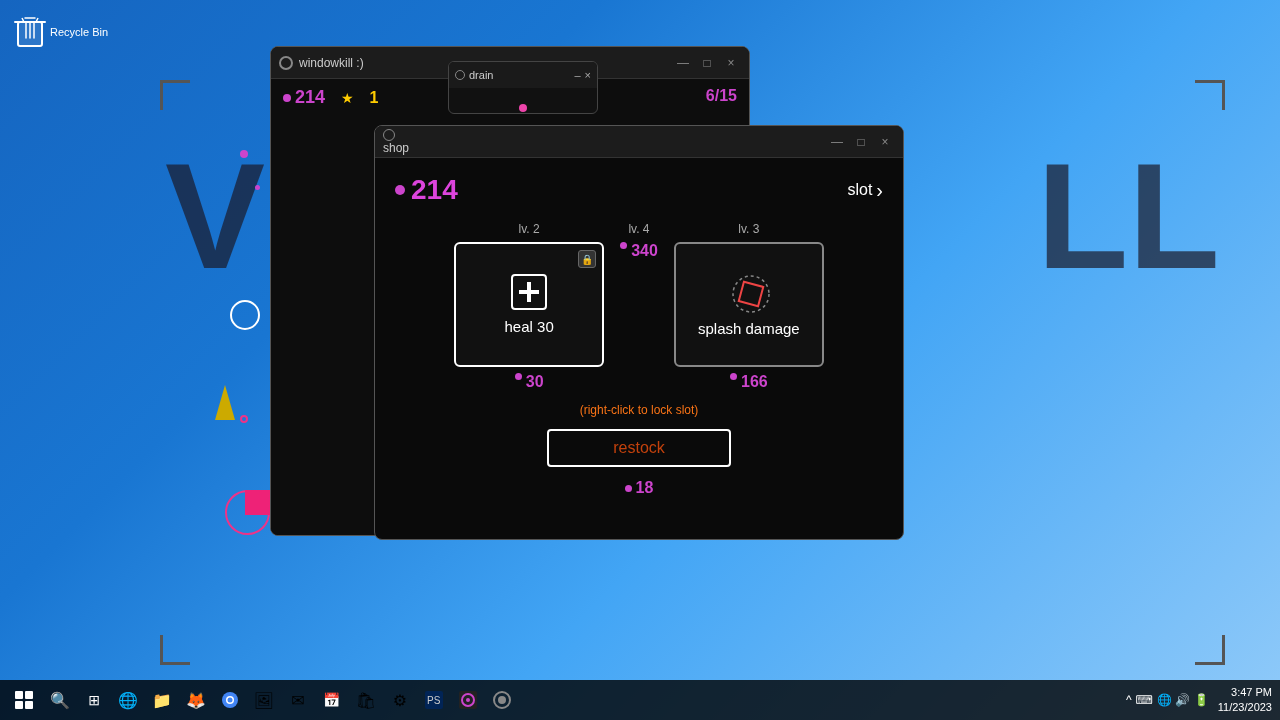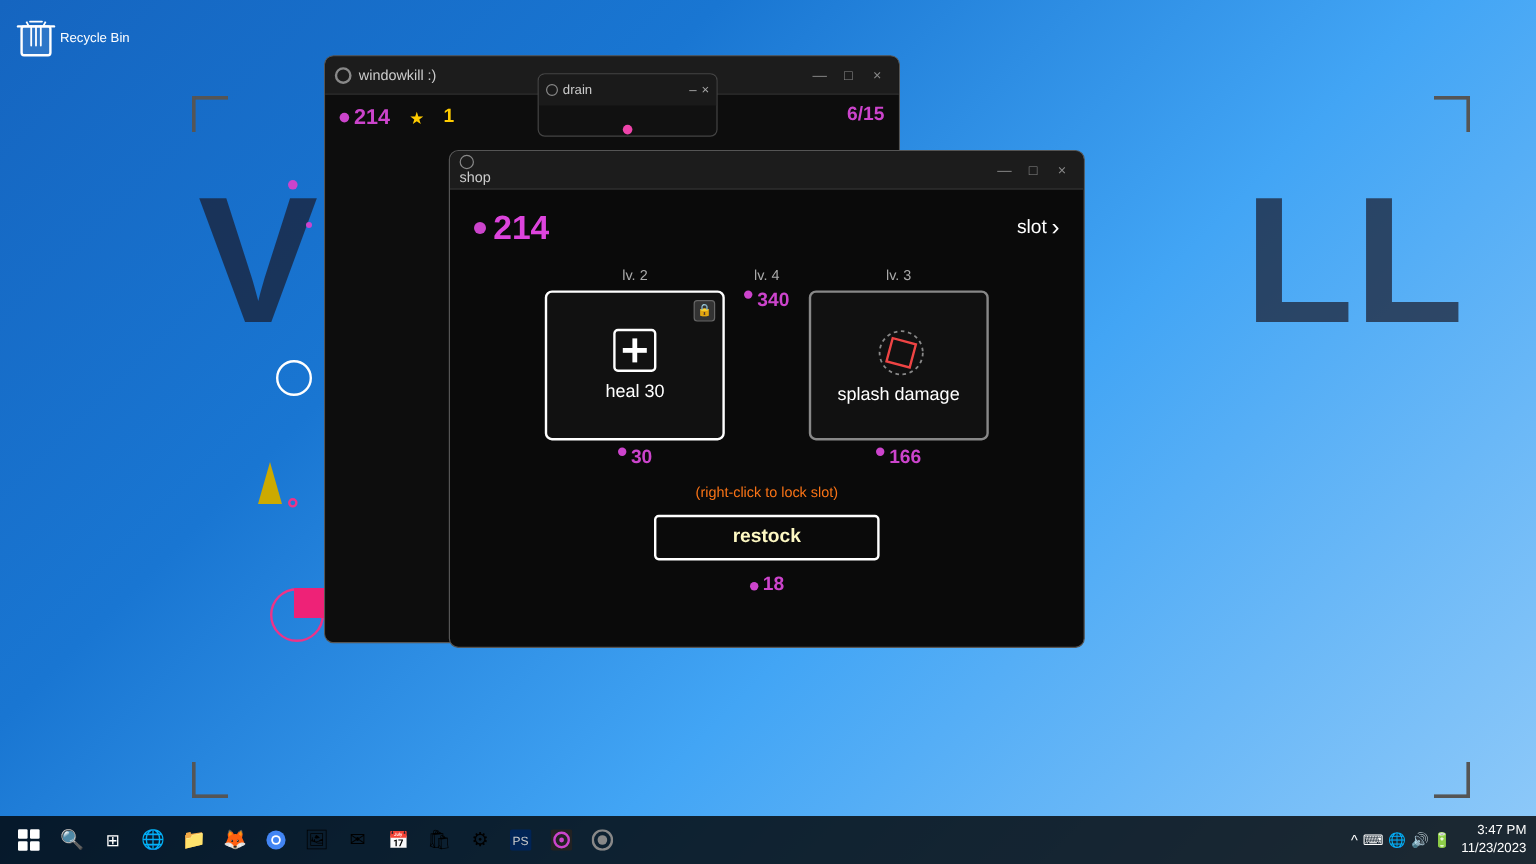--- a/index.html
+++ b/index.html
@@ -355,27 +355,26 @@
 
     
     .shop-hint {
       color: #f97316;
       font-size: 12px;
       margin-bottom: 12px;
     }
     .restock-btn {
       background: transparent;
       border: 2px solid white;
-      color: #fef9c3;
+      color: #c2410c;
       font-size: 16px;
       padding: 8px 64px;
       border-radius: 4px;
       cursor: pointer;
       margin-bottom: 12px;
-      font-weight: bold;
     }
     .restock-price {
       display: flex;
       align-items: center;
       gap: 4px;
       color: #cc44cc;
       font-size: 16px;
       font-weight: bold;
     }
 

